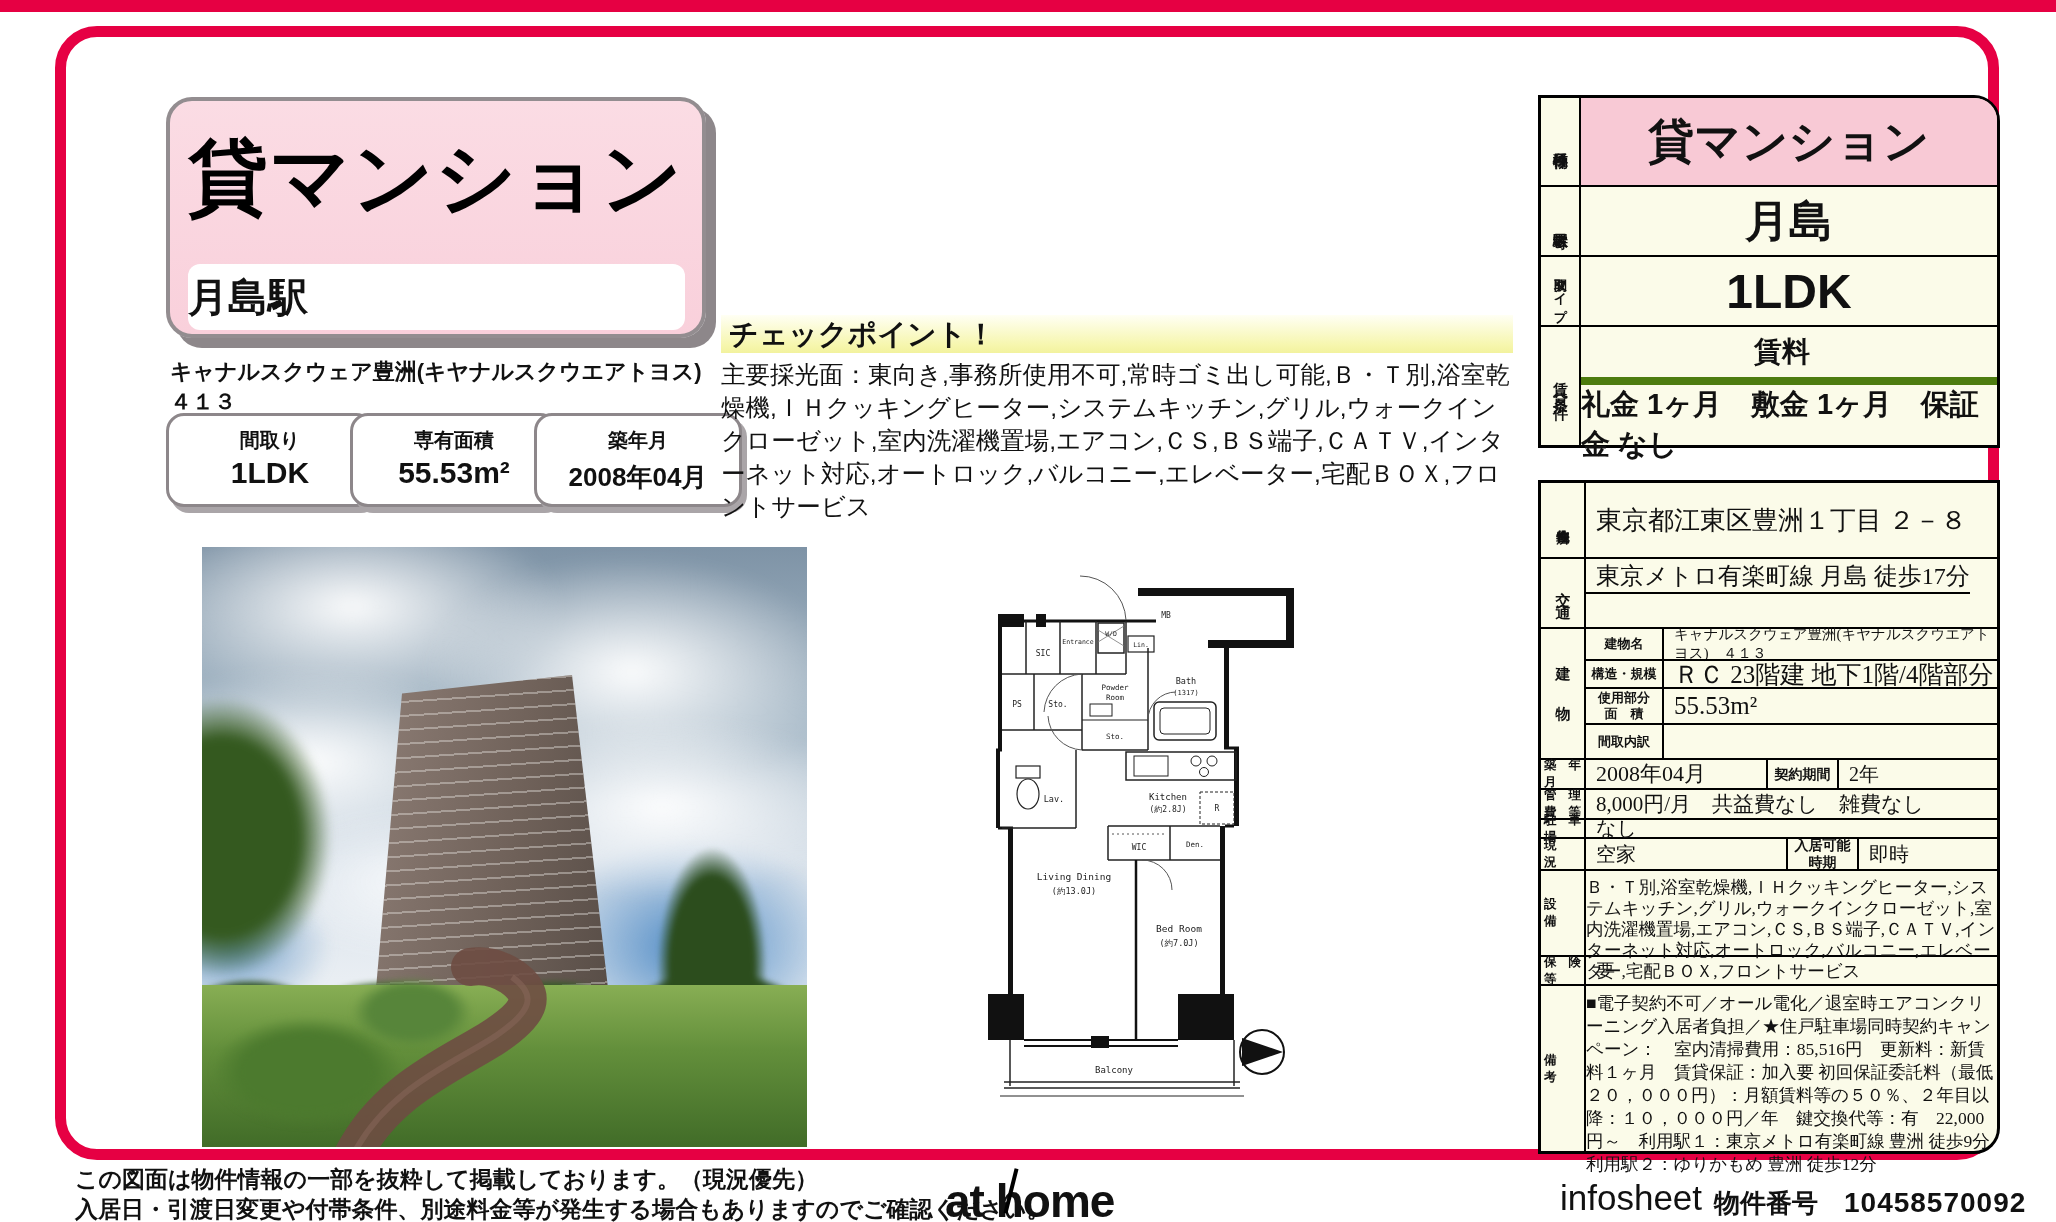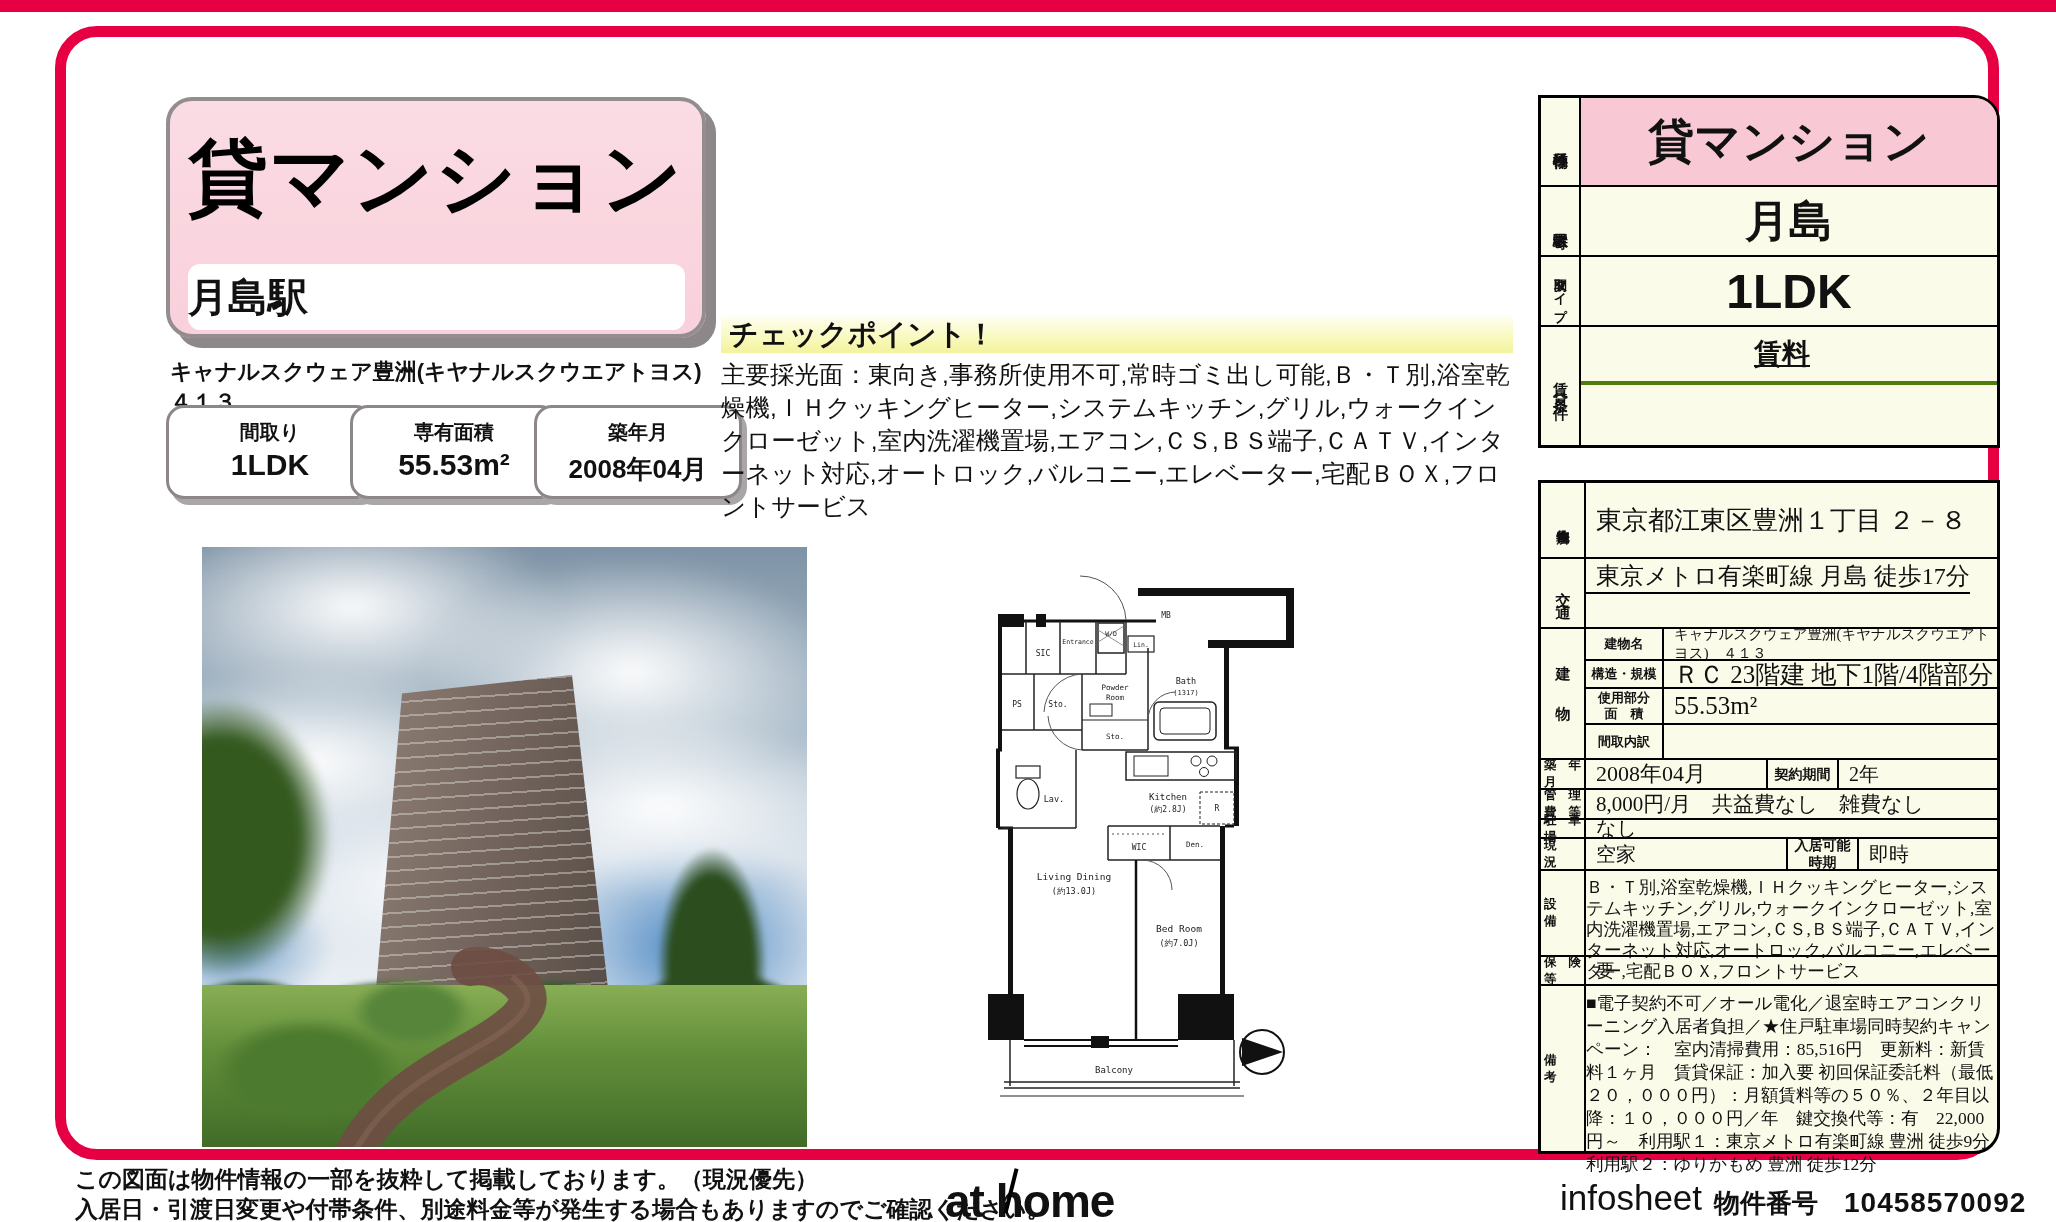--- a/index.html
+++ b/index.html
@@ -20,21 +20,21 @@
     box-shadow:10px 10px 0 #8d878a; }
   .title-main { left:0; top:24px; width:100%; text-align:center;
     font-size:80px; font-weight:bold; letter-spacing:1px; color:#000; }
   .station-box { left:18px; top:163px; width:497px; height:66px;
     background:#fff; border-radius:12px; }
   .station-box span { display:block; text-align:left; line-height:66px;
     font-size:40px; font-weight:bold; }
   .bldg-line { left:104px; top:320px; width:560px; font-size:22px; font-weight:bold; }
 
   
-  .stat { top:368px; width:208px; height:94px; background:#fff;
+  .stat { top:376px; width:208px; height:94px; background:#fff;
     border:3px solid #8d878a; border-radius:18px; box-shadow:5px 6px 0 #aaa5a8;
     text-align:center; }
   .stat .sl { font-size:20px; font-weight:bold; margin-top:11px; }
   .stat .sv { font-size:30px; font-weight:bold; margin-top:2px; }
   .stat.s3 .sv { font-size:26px; margin-top:6px; }
 
   
   .cp-head { left:655px; top:278px; width:792px; height:38px;
     background:linear-gradient(180deg,#fffff4 0%,#f6f6ad 80%,#f2f29e 100%);
     font-size:29px; font-weight:bold; line-height:38px; padding-left:8px; }
@@ -91,21 +91,21 @@
   .t1 { top:58px; border-top-right-radius:26px; }
   .t2 { top:443px; border-bottom-right-radius:26px; }
   .row { display:flex; border-top:2px solid #000; }
   .row:first-child { border-top:none; }
   .vlab { width:40px; border-right:2px solid #000; display:flex; align-items:center; justify-content:center;
     writing-mode:vertical-rl; text-orientation:upright; font-size:15px; font-weight:bold; flex:none; }
   .t2 .vlab { width:45px; }
   .val { flex:1; display:flex; align-items:center; justify-content:center; }
   .big { font-size:46px; font-weight:bold; }
   .pinkcell { background:#f8c9d5; border-top-right-radius:22px; }
-  .rentrow { border-bottom:4px solid #4d7c0f;text-decoration:underline; }
+  .rentrow { border-bottom:8px solid #4d7c0f; }
   .rent-l { font-size:28px; font-weight:bold; margin-right:14px; }
   .rent-v { font-size:46px; font-weight:bold; }
   .terms { font-size:29px; font-weight:bold; }
   .serif { font-family:"Liberation Serif", serif; }
   .hlab { width:45px; border-right:2px solid #000; flex:none; display:flex; align-items:center; justify-content:center;
     font-size:12.5px; font-weight:bold; padding:0 3px; }
   .hlab span { width:100%; text-align:justify; text-align-last:justify; white-space:pre-line; }
   .slab { border-left:2px solid #000; border-right:2px solid #000; width:73px; flex:none;
     display:flex; align-items:center; justify-content:center; font-size:14px; font-weight:bold;
     text-align:center; white-space:pre-line; line-height:17px; }
@@ -306,20 +306,21 @@
     <div class="row" style="height:70px">
       <div class="vlab" style="font-size:13px">間取タイプ</div>
       <div class="val big" style="font-size:48px">1LDK</div>
     </div>
     <div class="row" style="height:120px">
       <div class="vlab" style="letter-spacing:8px">賃貸条件</div>
       <div style="flex:1;display:flex;flex-direction:column">
         <div class="val rentrow" style="height:58px;flex:none">
           <span class="rent-l">賃料</span>
         </div>
+        <div class="val terms" style="flex:1">礼金 1ヶ月　敷金 1ヶ月　保証金 なし</div>
       </div>
     </div>
   </div>
 
   <div class="abs tbl t2">
     <div class="row" style="height:74px">
       <div class="vlab" style="font-size:13px">物件所在地</div>
       <div class="val lval serif" style="font-size:26px">東京都江東区豊洲１丁目 ２－８</div>
     </div>
     <div class="row" style="height:70px">

